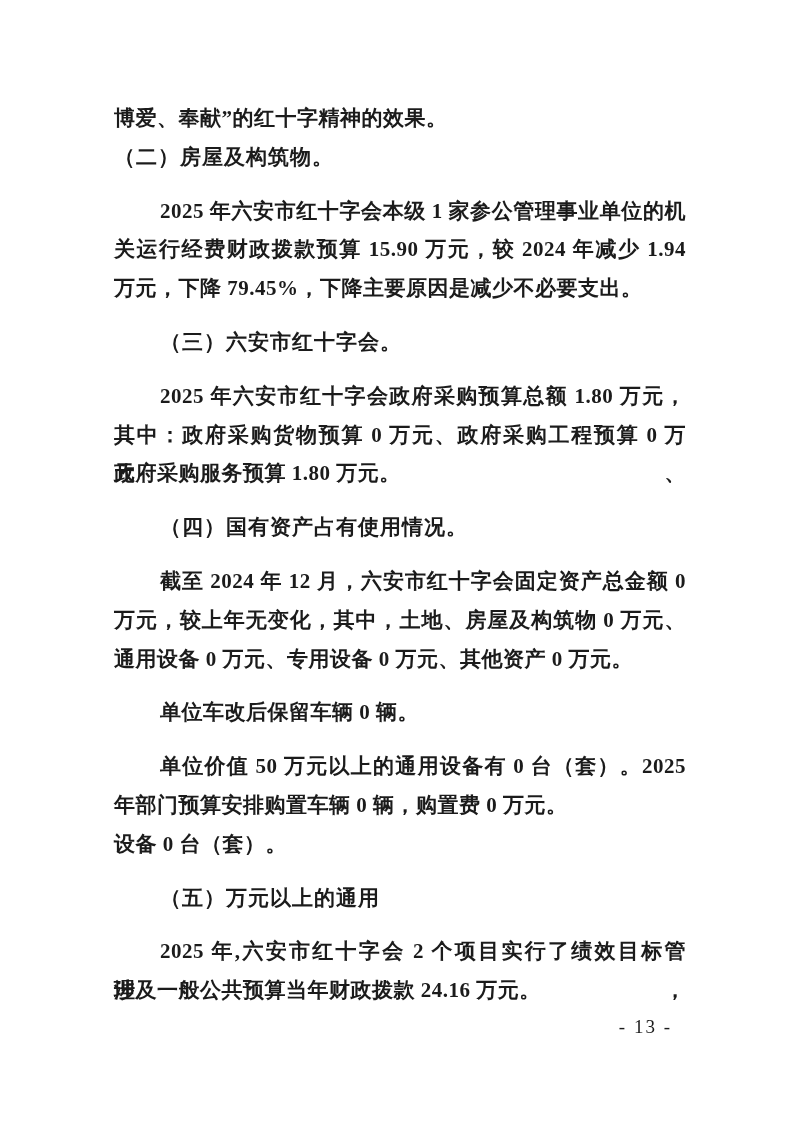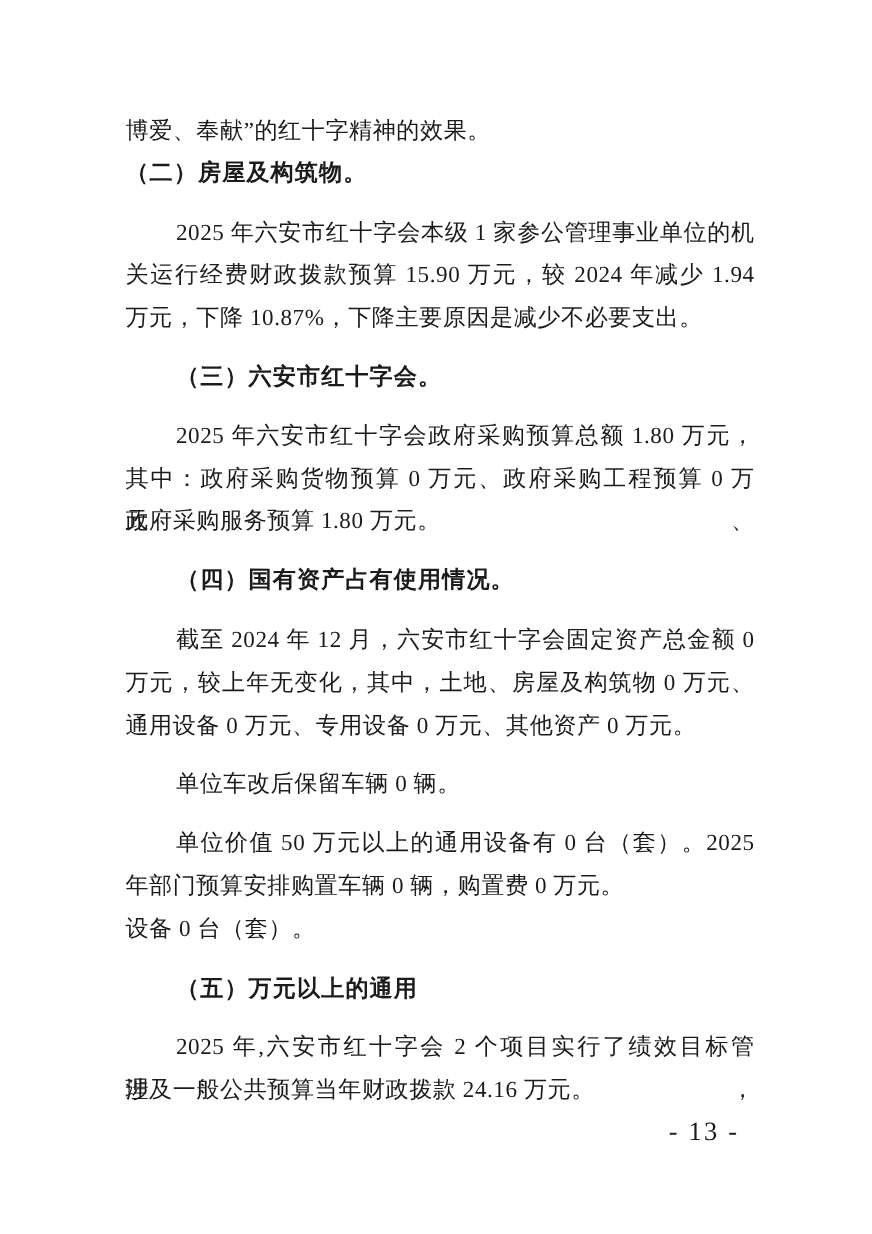--- a/index.html
+++ b/index.html
@@ -26,20 +26,21 @@
     top: 99px;
     width: 572px;
   }
   .line {
     font-size: 21px;
     line-height: 38.8px;
     height: 38.8px;
     text-align: left;
     white-space: normal;
     letter-spacing: 0.5px;
+    font-weight: bold;
   }
   .line.stretch {
     text-align: justify;
     text-align-last: justify;
     text-justify: inter-character;
   }
   .line.indent2 {
     text-indent: 46px;
     margin-top: 15px;
   }
@@ -50,35 +51,35 @@
   .footer {
     position: absolute;
     top: 1016px;
     left: 0;
     width: 793px;
     text-align: right;
     box-sizing: border-box;
     padding-right: 121px;
   }
   .footer .pagenum {
-    font-size: 24px;
+    font-size: 19px;
     letter-spacing: 2px;
     color: var(--page-fg, #1b1b1b);
   }
 </style>
 </head>
 <body style="--page-bg: #ffffff; --page-fg: #1b1b1b;">
 
 <div class="page">
   <div class="content">
     <div class="line">博爱、奉献”的红十字精神的效果。</div>
     <div class="line heading">（二）房屋及构筑物。</div>
     <div class="line indent2 stretch">2025 年六安市红十字会本级 1 家参公管理事业单位的机</div>
     <div class="line stretch">关运行经费财政拨款预算 15.90 万元，较 2024 年减少 1.94</div>
-    <div class="line">万元，下降 10.87%，下降主要原因是减少不必要支出。</div>
+    <div class="line">万元，下降 79.45%，下降主要原因是减少不必要支出。</div>
     <div class="line heading indent2">（三）六安市红十字会。</div>
     <div class="line indent2 stretch">2025 年六安市红十字会政府采购预算总额 1.80 万元，</div>
     <div class="line stretch">其中：政府采购货物预算 0 万元、政府采购工程预算 0 万元、</div>
     <div class="line">政府采购服务预算 1.80 万元。</div>
     <div class="line heading indent2">（四）国有资产占有使用情况。</div>
     <div class="line indent2 stretch">截至 2024 年 12 月，六安市红十字会固定资产总金额 0</div>
     <div class="line stretch">万元，较上年无变化，其中，土地、房屋及构筑物 0 万元、</div>
     <div class="line">通用设备 0 万元、专用设备 0 万元、其他资产 0 万元。</div>
     <div class="line indent2">单位车改后保留车辆 0 辆。</div>
     <div class="line indent2 stretch">单位价值 50 万元以上的通用设备有 0 台（套）。2025</div>

